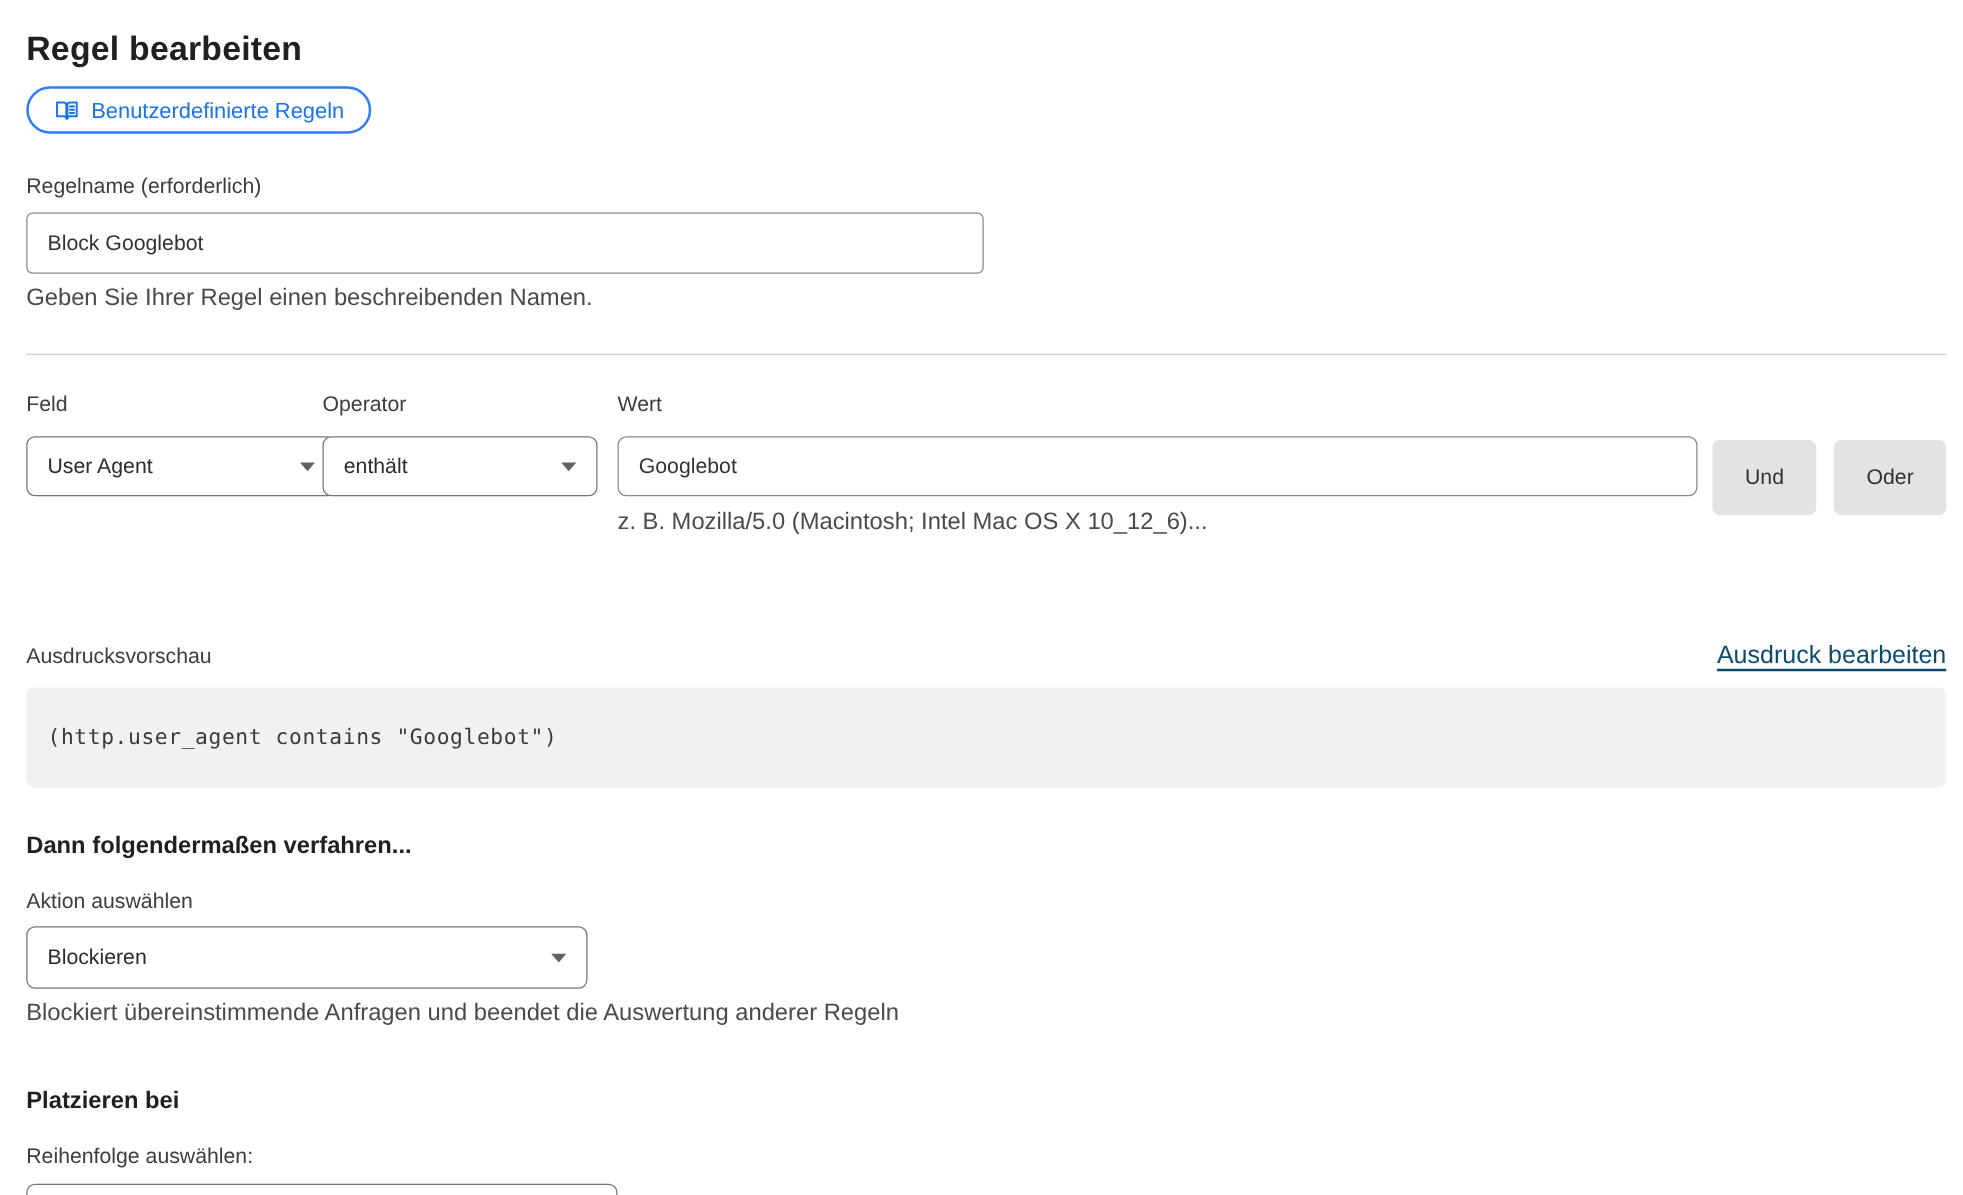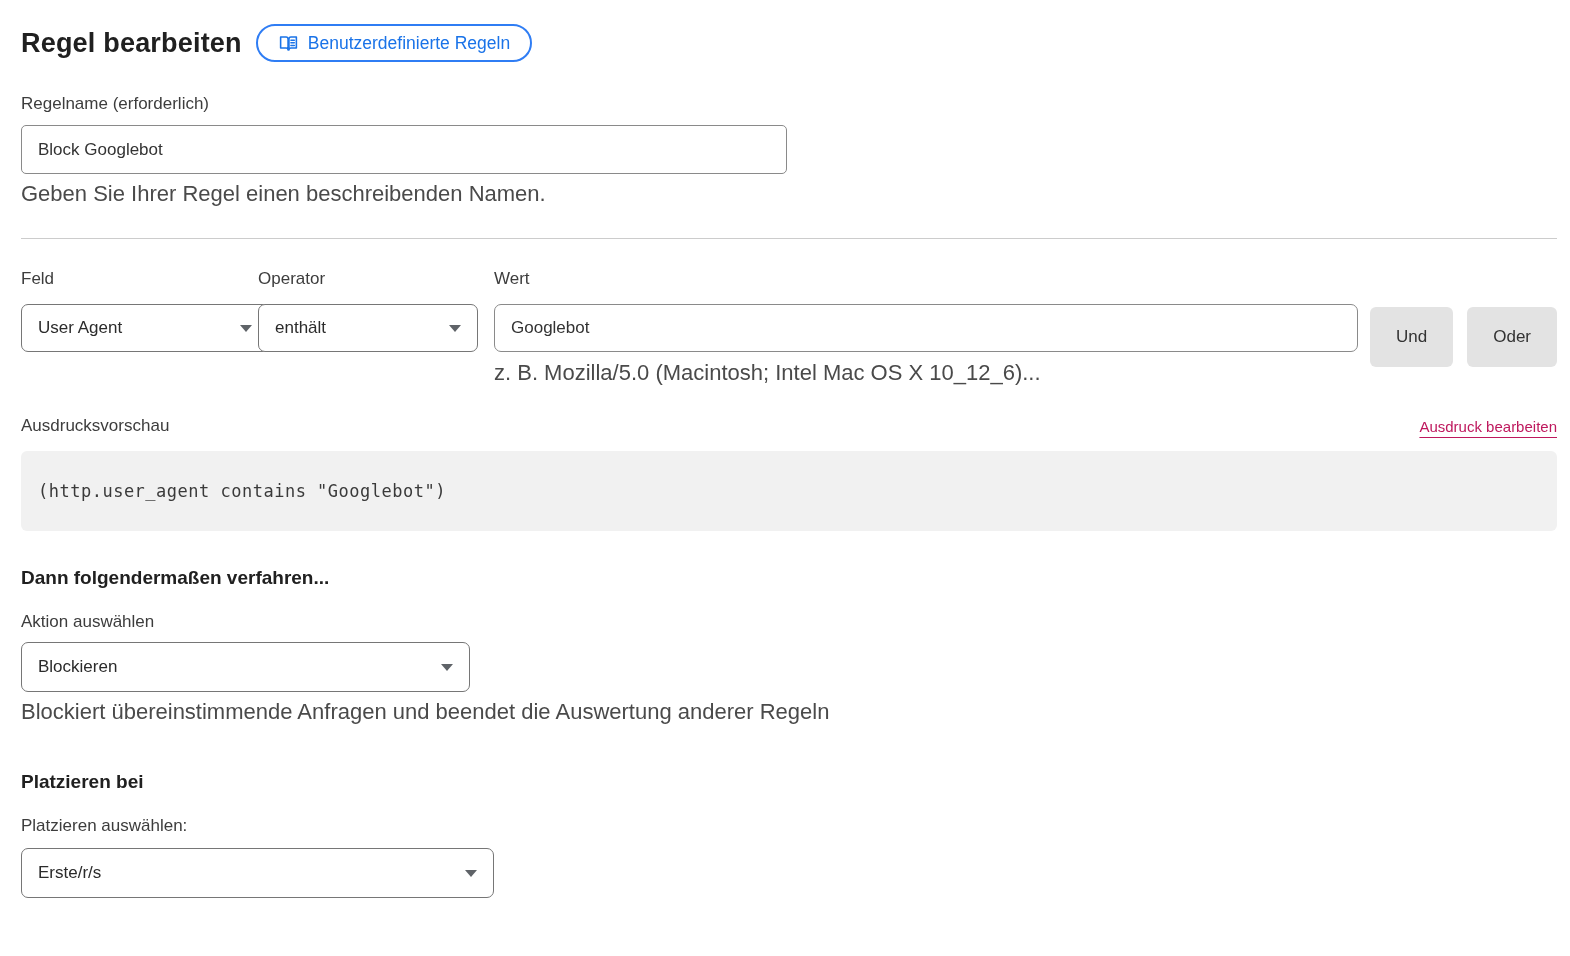--- a/index.html
+++ b/index.html
@@ -7,21 +7,21 @@
   body {
     font-family: "Liberation Sans", "DejaVu Sans", sans-serif;
     color: #3d3d3d;
     width: 1570px;
     height: 956px;
     overflow: hidden;
   }
   .page { padding: 24px 13px 35px 21px; }
 
   
-  .header-row { display: flex; align-items: center; gap: 14px; }
+  .header-row { display: flex; align-items: flex-start; gap: 14px; flex-direction: column; }
   .page-title {
     font-size: 27px;
     font-weight: 700;
     color: #202020;
     letter-spacing: 0.2px;
   }
   .badge {
     display: inline-flex;
     align-items: center;
     gap: 9px;
@@ -31,21 +31,21 @@
     border-radius: 9999px;
     color: #1a73e8;
     font-size: 17.5px;
     background: #ffffff;
     cursor: pointer;
   }
   .badge svg { display: block; }
 
   
   .field-label { font-size: 17px; color: #3d3d3d; line-height: 22px; }
-  .helper-text { font-size: 22px; color: #4a4a4a; line-height: 22px; }
+  .helper-text { font-size: 19px; color: #4a4a4a; line-height: 22px; }
   .section-heading {
     font-size: 19px;
     font-weight: 700;
     color: #202020;
     line-height: 24px;
   }
   input.text-input {
     font-family: "Liberation Sans", "DejaVu Sans", sans-serif;
     font-size: 17px;
     color: #333333;
@@ -107,28 +107,28 @@
     background: #e3e3e3;
     border: none;
     border-radius: 6px;
     height: 60px;
     padding: 0 26px;
     cursor: pointer;
   }
 
   
   .preview-row {
-    margin-top: 31px;
+    margin-top: 84px;
     display: flex;
-    align-items: center;
+    align-items: flex-end;
     justify-content: space-between;
   }
   .edit-expression-link {
-    font-size: 15px;
-    color: #be185d;
+    font-size: 20px;
+    color: #0c4a6e;
     text-decoration: underline;
     text-underline-offset: 5px;
     cursor: pointer;
   }
   .code-block {
     margin-top: 14px;
     background: #f1f1f1;
     border-radius: 6px;
     padding: 30px 17px;
   }
@@ -222,20 +222,20 @@
     <div class="field-label">Aktion auswählen</div>
     <div class="select-box">
       <span>Blockieren</span>
       <span class="chevron-down"></span>
     </div>
     <div class="helper-text">Blockiert übereinstimmende Anfragen und beendet die Auswertung anderer Regeln</div>
   </div>
 
   <div class="placement-section">
     <div class="section-heading">Platzieren bei</div>
-    <div class="field-label">Platzieren auswählen:</div>
+    <div class="field-label">Reihenfolge auswählen:</div>
     <div class="select-box">
       <span>Erste/r/s</span>
       <span class="chevron-down"></span>
     </div>
   </div>
 
 </div>
 
 </body></html>

